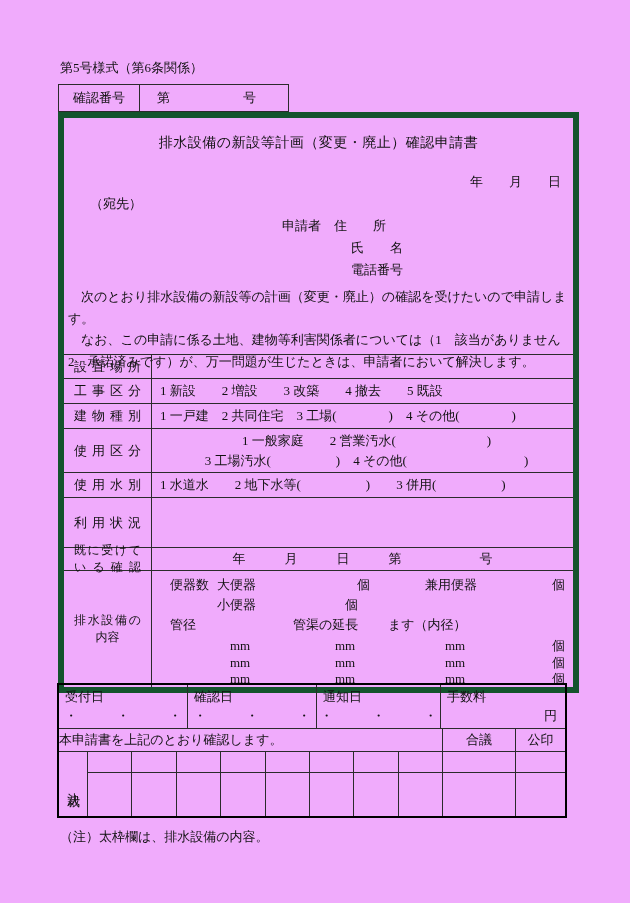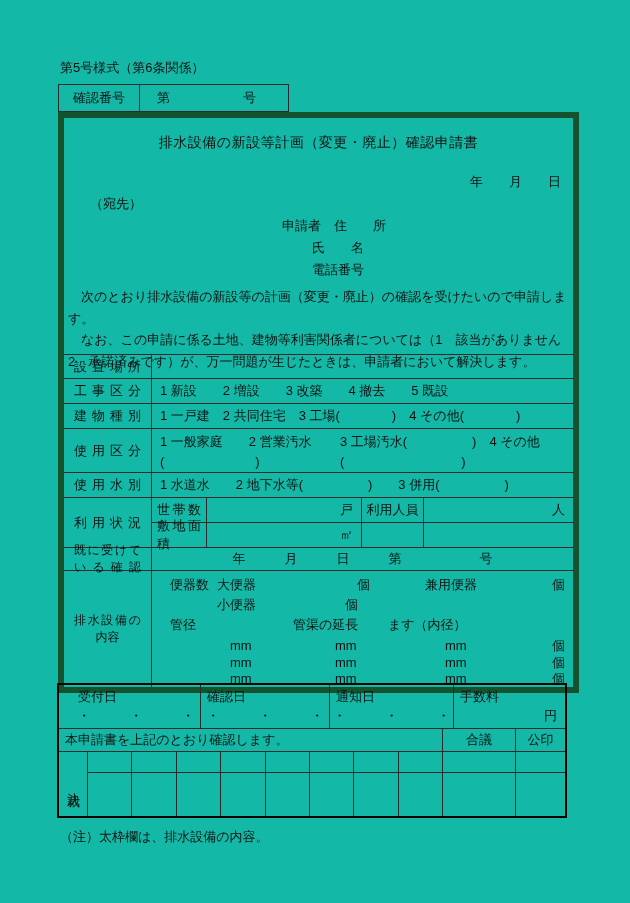--- a/index.html
+++ b/index.html
@@ -1,67 +1,67 @@
 <!DOCTYPE html>
 <html><head>
 <meta charset="utf-8">
 <style>
   html,body{margin:0;padding:0;background:#e8e8e8;}
   .page{
-    position:relative;width:630px;height:903px;margin:0 auto;background:#14b8a6;
-    font-family:Liberation Sans, sans-serif;color:#111;
+    position:relative;width:630px;height:903px;margin:0 auto;background:#f0abfc;
+    font-family:Liberation Serif, serif;color:#111;
     overflow:hidden;
   }
   .txt{font-size:13px;line-height:1.2;}
   
   .form-note{position:absolute;left:60px;top:60px;font-size:13px;}
   
   .confirm-box{position:absolute;left:58px;top:84px;width:229px;height:26px;border:1px solid #2b2b2b;display:flex;font-size:13px;}
   .cb-label{width:80px;border-right:1px solid #2b2b2b;display:flex;align-items:center;justify-content:center;}
   .cb-value{flex:1;display:flex;align-items:center;justify-content:space-between;padding:0 32px 0 17px;}
   
   .main-table{position:absolute;left:58px;top:112px;width:509px;border:6px solid #14532d;font-size:13px;}
   .t-header{position:relative;height:236px;}
   .h-title{position:absolute;top:16px;left:0;right:0;text-align:center;font-size:14px;letter-spacing:.5px;}
   .h-date{position:absolute;top:55px;right:12px;}
   .h-addr{position:absolute;top:77px;left:26px;}
   .h-applicant{position:absolute;top:97px;left:218px;line-height:22px;}
-  .h-ind{margin-left:30px;}
+  .h-ind{margin-left:69px;}
   .h-intro{position:absolute;top:168px;left:4px;right:2px;line-height:21.5px;}
   .t-row{display:flex;border-top:1px solid #2b2b2b;}
   .t-label{width:88px;border-right:1px solid #2b2b2b;display:flex;align-items:center;padding:0 10px;box-sizing:border-box;}
   .t-label span{flex:1;text-align:justify;text-align-last:justify;}
   .t-label.small span{font-size:12px;}
   .t-label.mid span{font-size:12px;text-align-last:center;}
   .t-value{flex:1;display:flex;align-items:center;padding-left:8px;box-sizing:border-box;}
-  .t-value.col{flex-direction:row;align-items:flex-end;justify-content:center;line-height:20px;}
+  .t-value.col{flex-direction:column;align-items:center;justify-content:center;line-height:20px;}
   .t-value.center{justify-content:center;padding-left:0;}
   
   .u-col{flex:1;display:flex;flex-direction:column;}
   .u-row{display:flex;height:24px;}
   .u-row.first{border-bottom:1px solid #2b2b2b;}
   .u-lab{width:55px;border-right:1px solid #2b2b2b;display:flex;align-items:center;padding:0 5px;box-sizing:border-box;}
   .u-lab span{flex:1;text-align:justify;text-align-last:justify;}
   .u-cell{width:155px;border-right:1px solid #2b2b2b;display:flex;align-items:center;justify-content:flex-end;padding-right:8px;box-sizing:border-box;}
   .u-lab2{width:61px;border-right:1px solid #2b2b2b;display:flex;align-items:center;justify-content:center;}
   .u-cell2{flex:1;display:flex;align-items:center;justify-content:flex-end;padding-right:8px;}
   
   .d-wrap{flex:1;position:relative;}
   .d{position:absolute;line-height:1;white-space:nowrap;}
   
   .footer-box{position:absolute;left:57px;top:683px;width:510px;border:2px solid #000;font-size:13px;box-sizing:border-box;}
-  .f-row1{display:flex;height:43px;margin-left:13px;}
+  .f-row1{display:flex;height:43px;}
   .f-date{width:129px;border-right:1px solid #2b2b2b;display:flex;flex-direction:column;justify-content:space-between;box-sizing:border-box;}
   .f-date.c3{width:124px;}
   .f-lab{padding:3px 0 0 6px;}
   .f-dots{text-align:center;padding-bottom:3px;}
   .f-fee{flex:1;display:flex;flex-direction:row;justify-content:space-between;}
   .f-fee .unit{align-self:flex-end;padding:0 8px 3px 0;}
   .f-row2{display:flex;height:22px;border-top:1px solid #2b2b2b;}
-  .f-stmt{flex:1;display:flex;align-items:center;padding-left:6px;}
+  .f-stmt{flex:1;display:flex;align-items:center;}
   .f-council{width:72px;border-left:1px solid #2b2b2b;display:flex;align-items:center;justify-content:center;}
   .f-seal{width:49px;border-left:1px solid #2b2b2b;display:flex;align-items:center;justify-content:center;}
   .f-row3{display:flex;border-top:1px solid #2b2b2b;}
   .k-label{width:28px;border-right:1px solid #2b2b2b;display:flex;align-items:center;justify-content:center;}
   .k-label span{writing-mode:vertical-rl;text-orientation:upright;letter-spacing:2px;}
   .k-cells{flex:1;display:flex;flex-direction:column;}
   .k-row{display:flex;height:20px;}
   .k-row.first{border-bottom:1px solid #2b2b2b;}
   .k-row.tall{height:43px;}
   .k-c{flex:1;border-right:1px solid #2b2b2b;}
@@ -138,44 +138,20 @@
       <div class="t-label">
           <span>使用水別</span>
         </div>
       <div class="t-value">1 水道水　　2 地下水等(　　　　　)　　3 併用(　　　　　)</div>
     </div>
 
     <div class="t-row" style="height:49px">
       <div class="t-label">
           <span>利用状況</span>
         </div>
-      <div class="u-col">
-        <div class="u-row first">
-          <div class="u-lab">
-              <span>世帯数</span>
-            </div>
-          <div class="u-cell">
-              <span>戸</span>
-            </div>
-          <div class="u-lab2">利用人員</div>
-          <div class="u-cell2">
-              <span>人</span>
-            </div>
-        </div>
-        <div class="u-row">
-          <div class="u-lab">
-              <span>敷地面積</span>
-            </div>
-          <div class="u-cell">
-              <span>㎡</span>
-            </div>
-          <div class="u-lab2"></div>
-          <div class="u-cell2"></div>
-        </div>
-      </div>
     </div>
 
     <div class="t-row" style="height:22px">
       <div class="t-label small">
           <span>既に受けている確認</span>
         </div>
       <div class="t-value center">年　　　月　　　日　　　第　　　　　　号</div>
     </div>
 
     <div class="t-row" style="height:116px">

